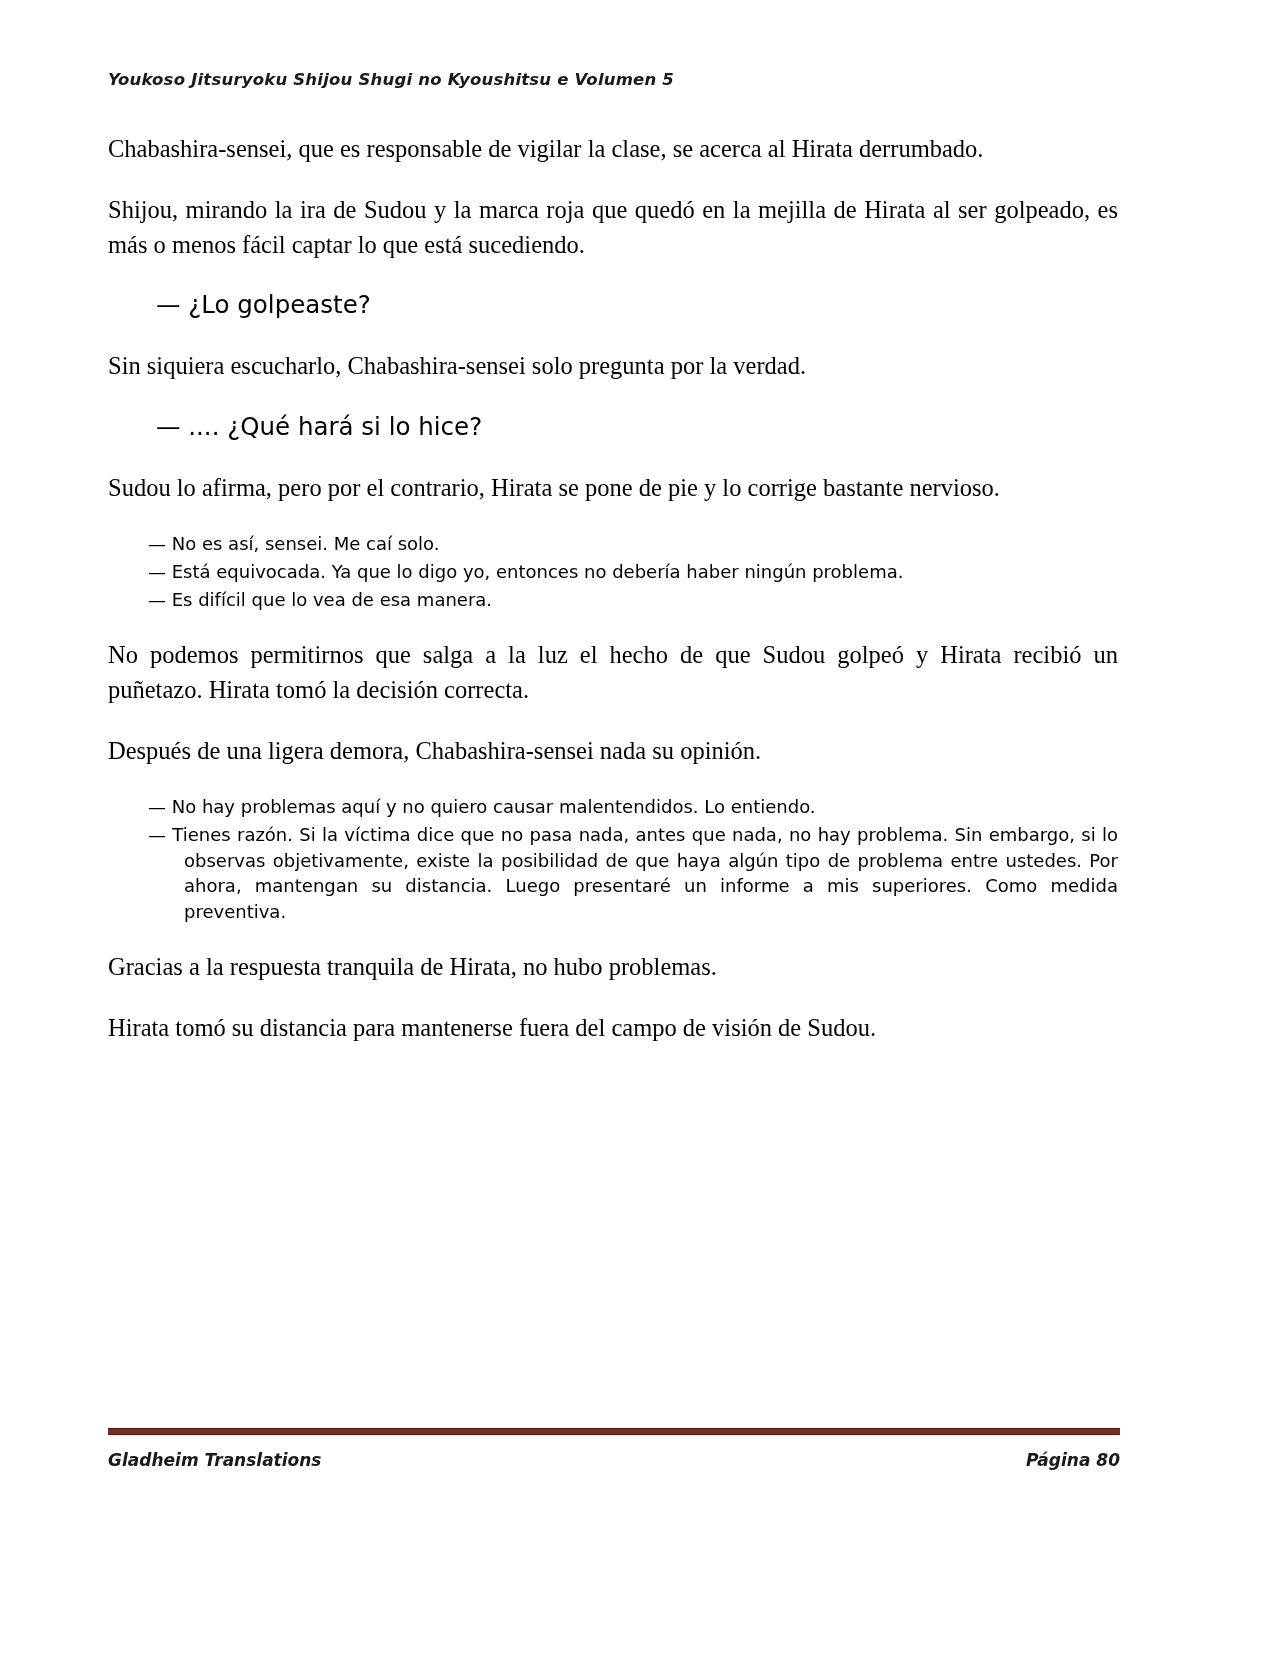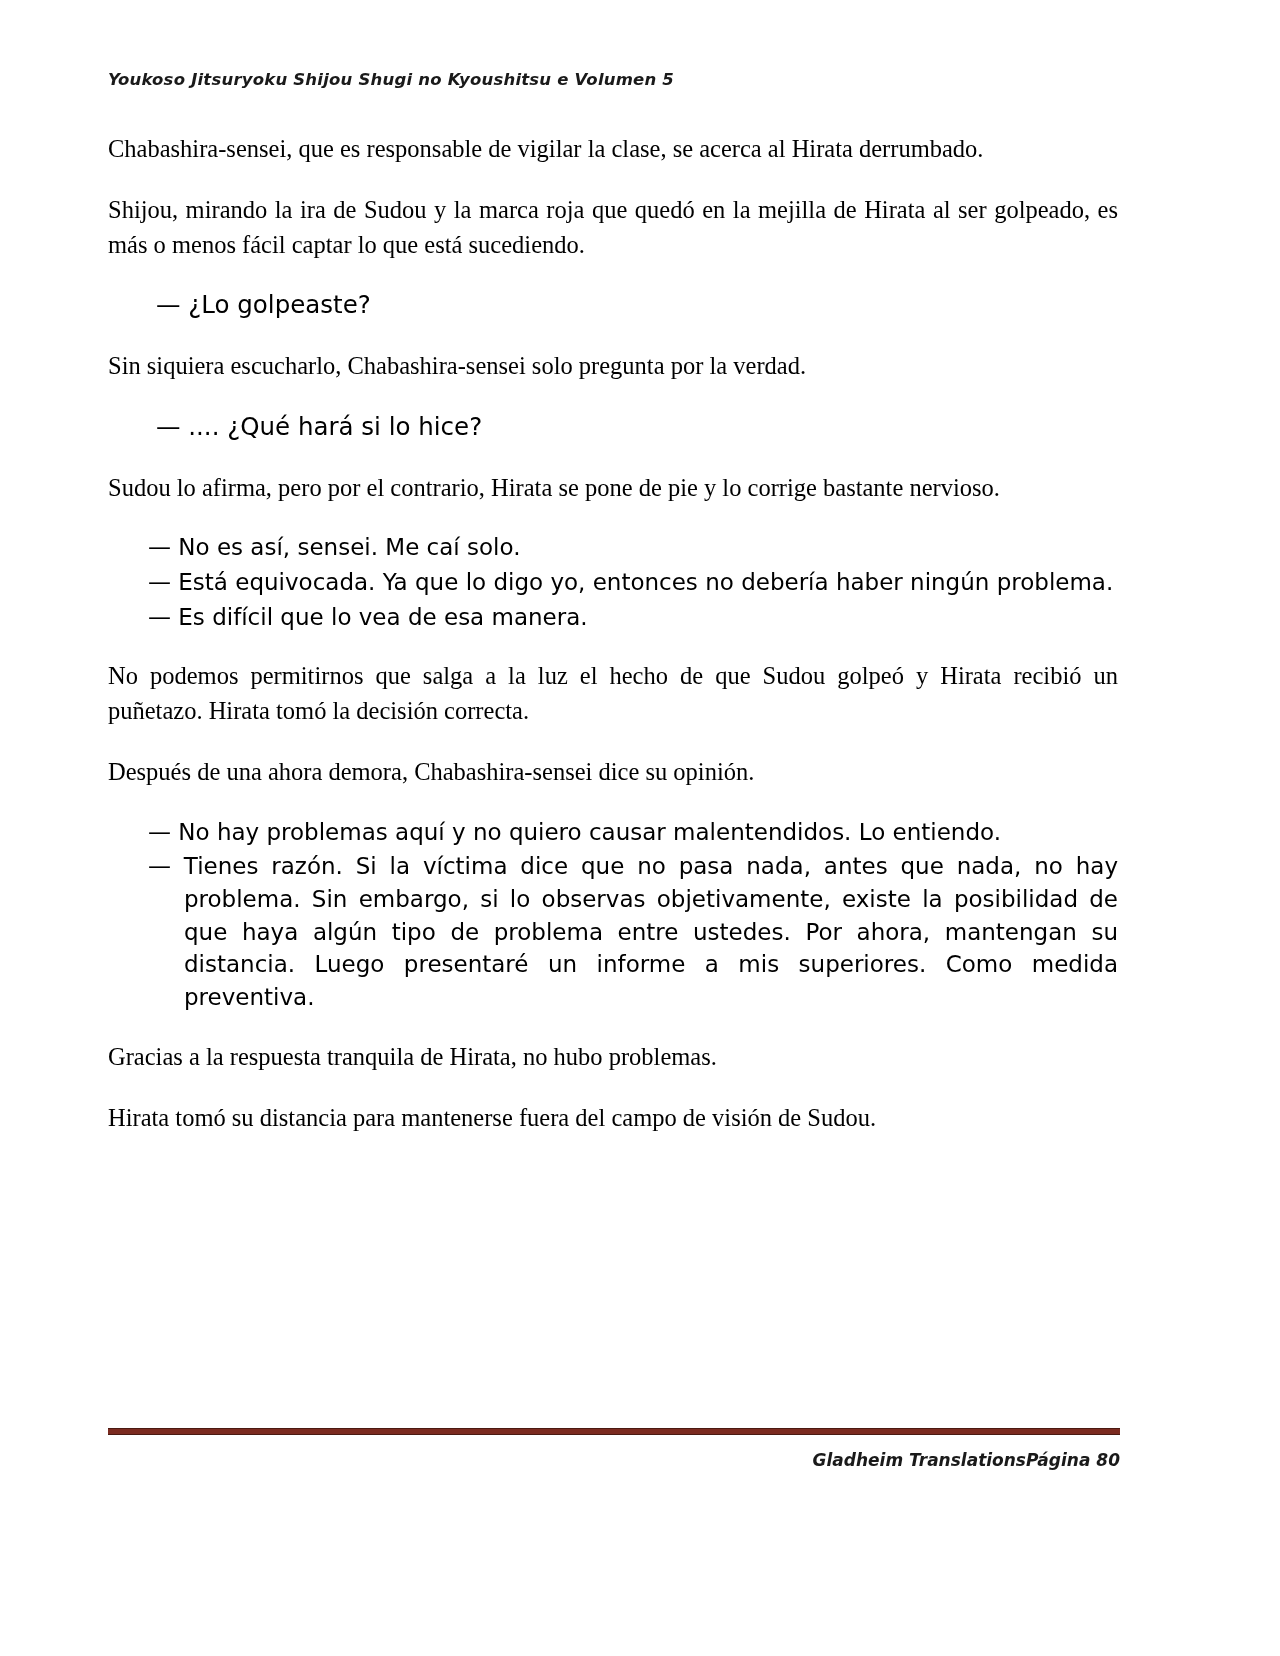--- a/index.html
+++ b/index.html
@@ -53,21 +53,21 @@
     color: #000000;
     font-family: Liberation Serif, serif;
   }
   p.para:last-child { margin-bottom: 0; }
   ul.dialogue {
     list-style: none;
     margin: 0 0 26px 0;
     padding: 0 0 0 40px;
   }
   ul.dialogue li {
-    font-size: 23px;
+    font-size: 18px;
     line-height: 1.42;
     text-align: justify;
     color: #000000;
     margin: 0 0 2px 0;
     padding-left: 36px;
     text-indent: -36px;
     font-family: "DejaVu Sans", sans-serif;
   }
   .dialogue-single {
     margin: 0 0 26px 0;
@@ -90,21 +90,21 @@
     background: #7b2b20;
     border-top: 1px solid #4a1a12;
     border-bottom: 1px solid #4a1a12;
   }
   .footer {
     position: absolute;
     left: 108px;
     top: 1450px;
     width: 1012px;
     display: flex;
-    justify-content: flex-end;
+    justify-content: space-between;
     align-items: baseline;
   }
   .footer-left, .footer-right {
     font-family: "DejaVu Sans", sans-serif;
     font-style: italic;
     font-weight: bold;
     font-size: 17px;
     color: #1a1a1a;
     white-space: nowrap;
   }
@@ -138,21 +138,21 @@
     <p class="para">Sudou lo afirma, pero por el contrario, Hirata se pone de pie y lo corrige bastante nervioso.</p>
 
     <ul class="dialogue">
       <li>— No es así, sensei. Me caí solo.</li>
       <li>— Está equivocada. Ya que lo digo yo, entonces no debería haber ningún problema.</li>
       <li>— Es difícil que lo vea de esa manera.</li>
     </ul>
 
     <p class="para">No podemos permitirnos que salga a la luz el hecho de que Sudou golpeó y Hirata recibió un puñetazo. Hirata tomó la decisión correcta.</p>
 
-    <p class="para">Después de una ahora demora, Chabashira-sensei dice su opinión.</p>
+    <p class="para">Después de una ligera demora, Chabashira-sensei nada su opinión.</p>
 
     <ul class="dialogue">
       <li>— No hay problemas aquí y no quiero causar malentendidos. Lo entiendo.</li>
       <li>— Tienes razón. Si la víctima dice que no pasa nada, antes que nada, no hay problema. Sin embargo, si lo observas objetivamente, existe la posibilidad de que haya algún tipo de problema entre ustedes. Por ahora, mantengan su distancia. Luego presentaré un informe a mis superiores. Como medida preventiva.</li>
     </ul>
 
     <p class="para">Gracias a la respuesta tranquila de Hirata, no hubo problemas.</p>
 
     <p class="para">Hirata tomó su distancia para mantenerse fuera del campo de visión de Sudou.</p>
 

